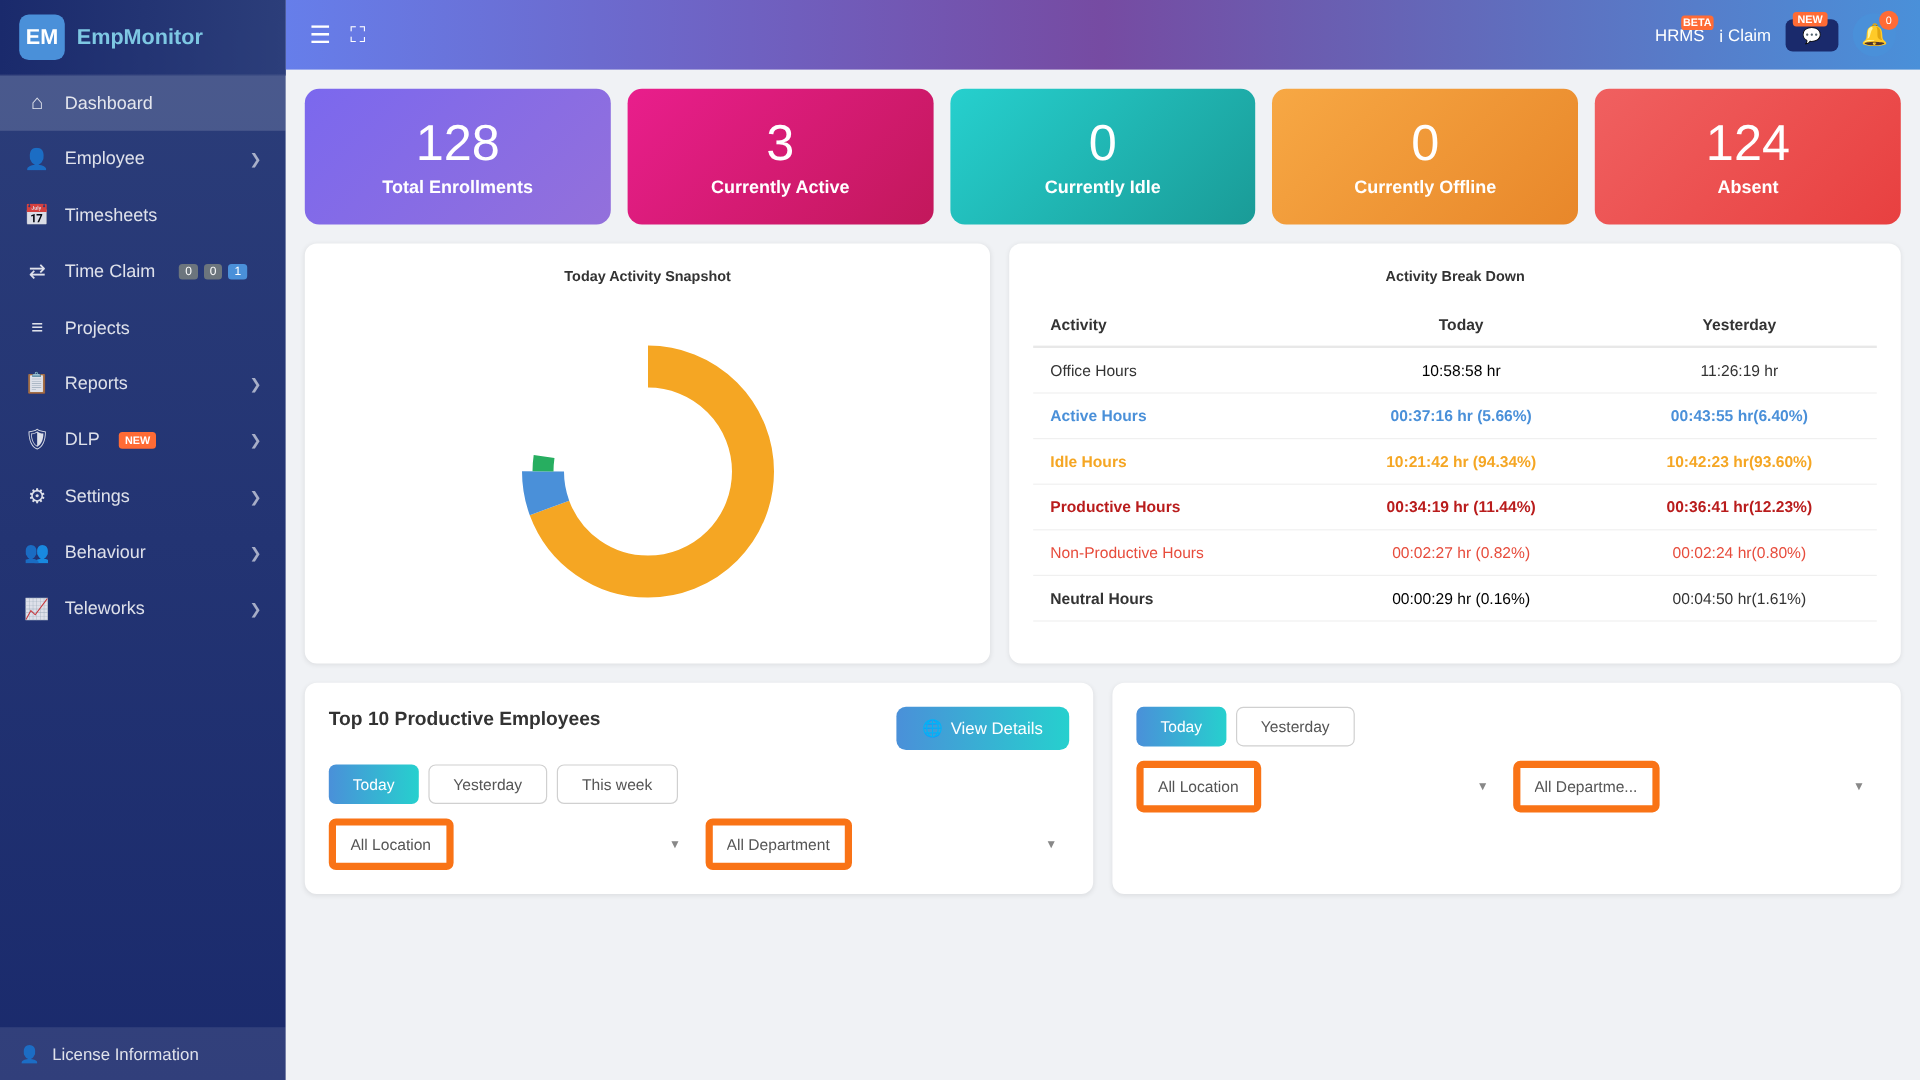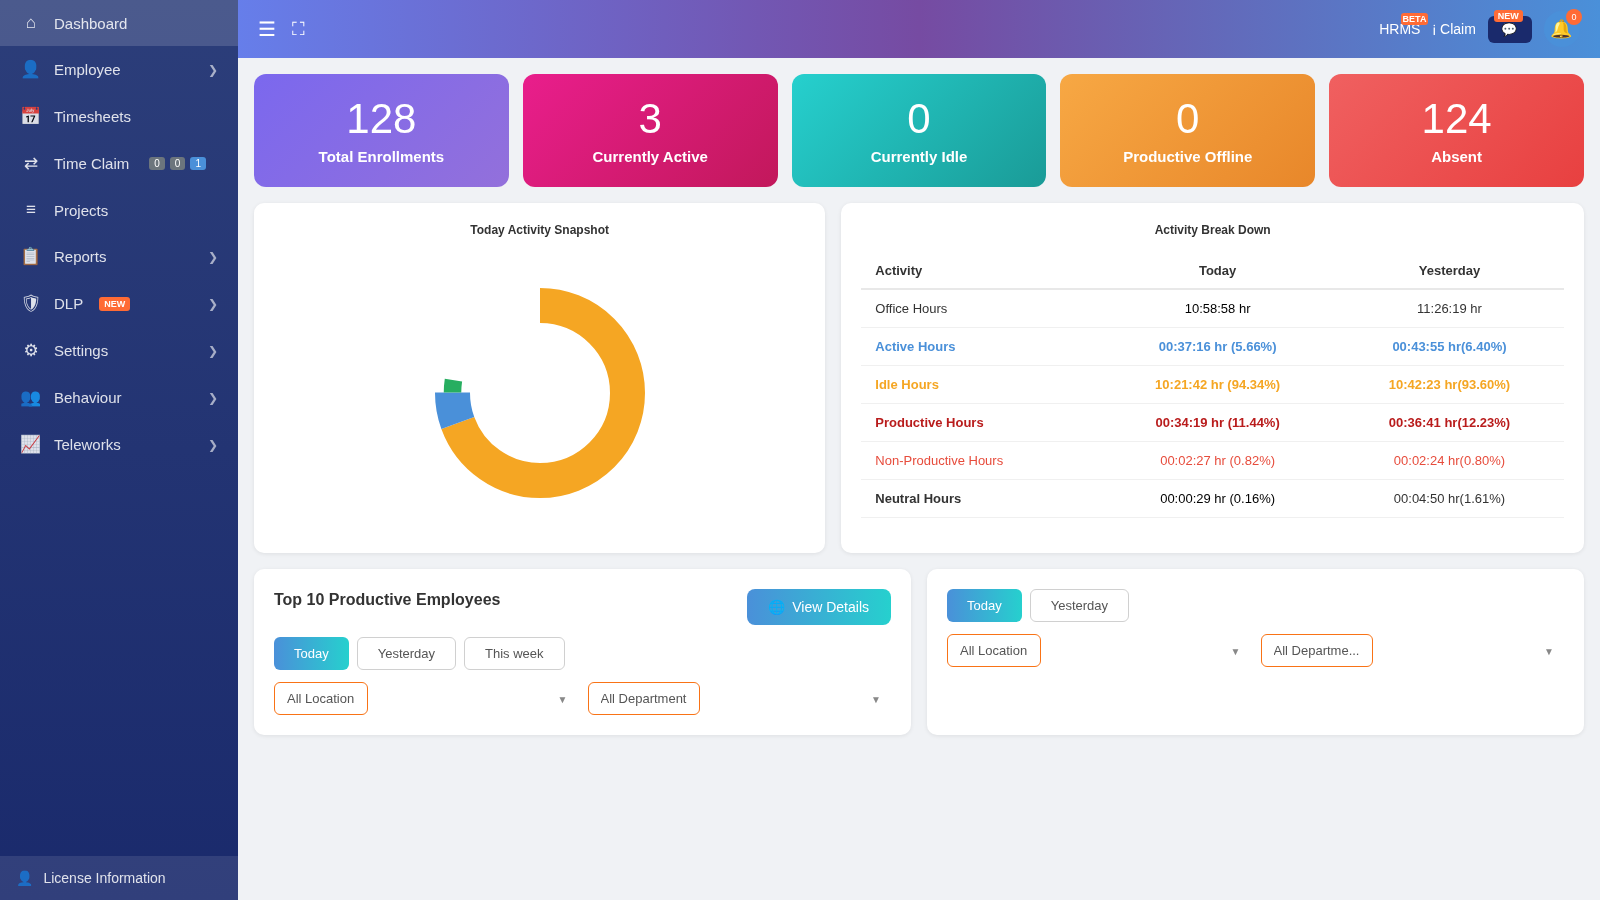--- a/index.html
+++ b/index.html
@@ -228,36 +228,42 @@
     }
     .section-header {
       display: flex; align-items: center; justify-content: space-between;
       margin-bottom: 12px;
     }
     .dropdown-row {
       display: flex; gap: 10px; margin-top: 10px;
     }
     .dropdown-sel {
       flex: 1; padding: 8px 12px;
-      border: 1px solid #f97316; border-radius: 6px;
+      border: 6px solid #f97316; border-radius: 6px;
       font-size: 13px; color: #555; background: white;
       appearance: none; cursor: pointer;
     }
     .dropdown-wrapper {
       flex: 1; position: relative;
     }
     .dropdown-wrapper::after {
       content: '▼'; position: absolute; right: 10px; top: 50%;
       transform: translateY(-50%); font-size: 10px; color: #888; pointer-events: none;
     }
   </style>
 </head>
 <body>
 
 <div class="sidebar">
+  <div class="sidebar-header">
+    <div class="logo-icon">EM</div>
+    <div class="logo-text">
+      <span>Emp</span><span>Monitor</span>
+    </div>
+  </div>
 
   <div class="nav-item active">
     <span class="nav-icon">⌂</span>
     <span>Dashboard</span>
   </div>
   <div class="nav-item">
     <span class="nav-icon">👤</span>
     <span>Employee</span>
     <span class="nav-chevron">❯</span>
   </div>
@@ -345,21 +351,21 @@
       <div class="stat-card card-pink">
         <div class="stat-number">3</div>
         <div class="stat-label">Currently Active</div>
       </div>
       <div class="stat-card card-teal">
         <div class="stat-number">0</div>
         <div class="stat-label">Currently Idle</div>
       </div>
       <div class="stat-card card-orange">
         <div class="stat-number">0</div>
-        <div class="stat-label">Productive Offline</div>
+        <div class="stat-label">Currently Offline</div>
       </div>
       <div class="stat-card card-red">
         <div class="stat-number">124</div>
         <div class="stat-label">Absent</div>
       </div>
     </div>
 
     <div class="mid-section">
 
       <div class="panel">

